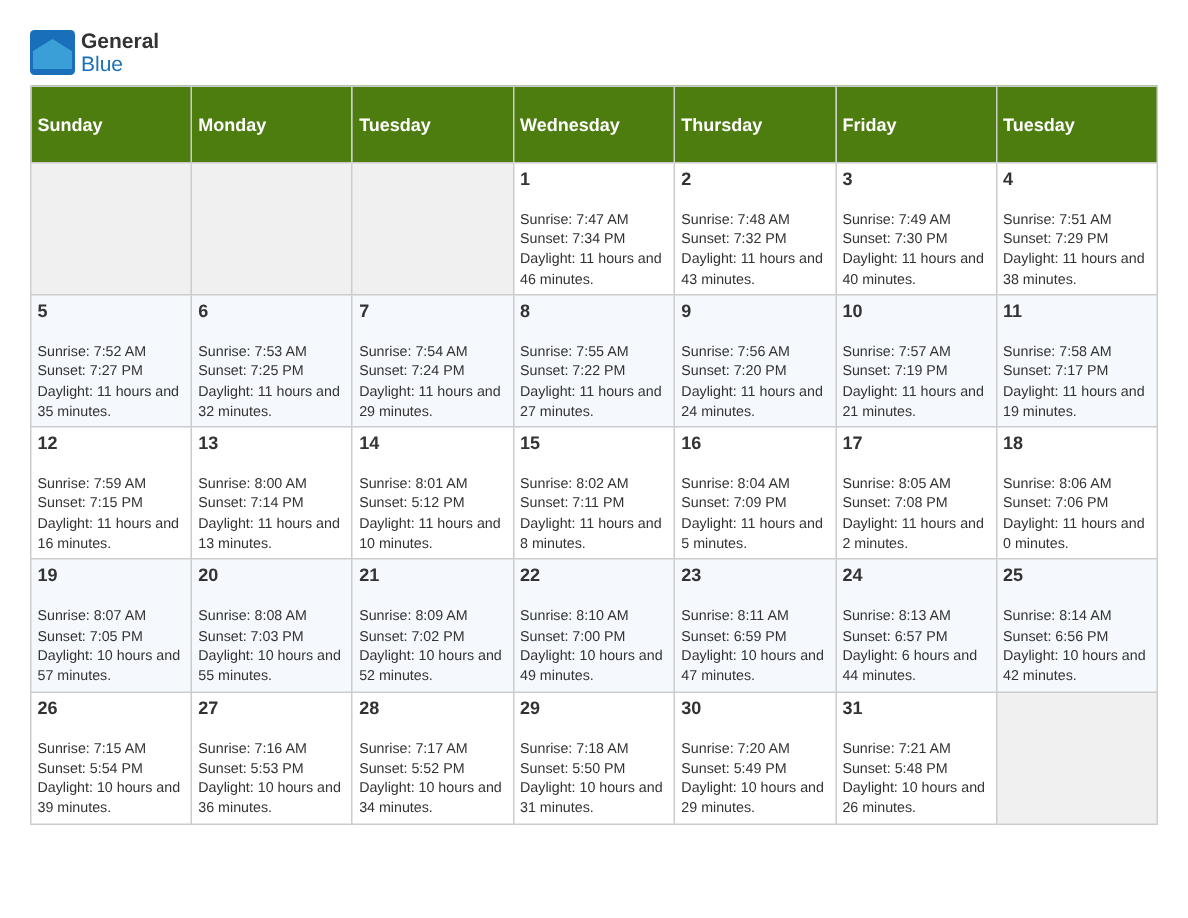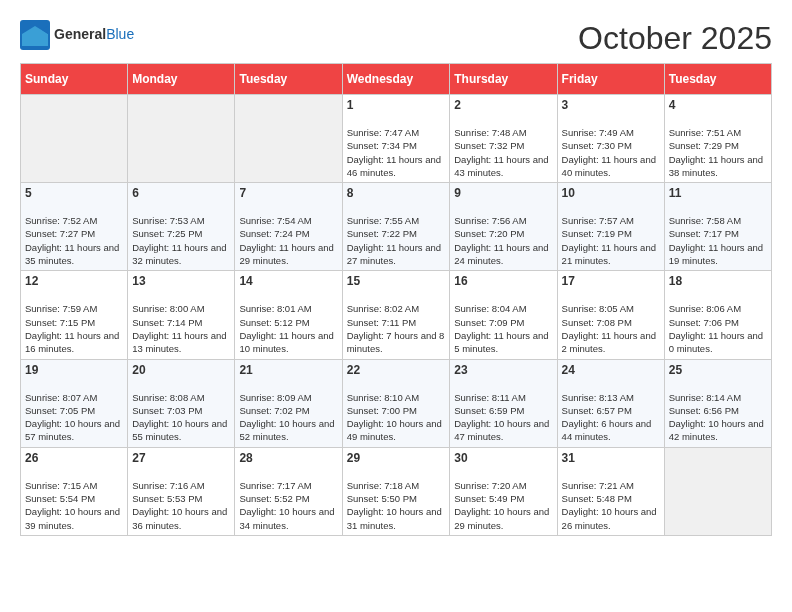--- a/index.html
+++ b/index.html
@@ -16,21 +16,21 @@
       justify-content: space-between;
       margin-bottom: 4px;
     }
     .logo {
       display: flex;
       align-items: center;
       gap: 4px;
     }
     .logo-text {
       display: flex;
-      flex-direction: row;
+      flex-direction: column;
       line-height: 1.1;
     }
     .logo-general {
       font-size: 14px;
       font-weight: bold;
       color: #333;
     }
     .logo-blue {
       font-size: 14px;
       font-weight: normal;
@@ -51,23 +51,23 @@
     .subtitle {
       font-size: 13px;
       color: #333;
     }
     .calendar {
       width: 100%;
       border-collapse: collapse;
       margin-top: 6px;
     }
     .calendar th {
-      background-color: #ef4444;
+      background-color: #4d7c0f;
       color: white;
-      padding: 8px 4px;
+      padding: 18px 4px;
       text-align: left;
       font-size: 12px;
       font-weight: bold;
       border: 1px solid #ccc;
     }
     .calendar td {
       border: 1px solid #ccc;
       vertical-align: top;
       padding: 3px 4px;
       width: 108px;
@@ -106,21 +106,20 @@
       <polygon points="15,6 28,14 28,26 2,26 2,14" fill="#3a9fd6"></polygon>
       <polygon points="22,10 28,6 28,14" fill="#1a6fbb"></polygon>
       <rect x="0" y="0" width="30" height="30" rx="3" fill="none"></rect>
     </svg>
     <div class="logo-text">
       <span class="logo-general">General</span>
       <span class="logo-blue">Blue</span>
     </div>
   </div>
   <div class="title-area">
-    <div class="month-title">October 2025</div>
   </div>
 </div>
 
 <table class="calendar">
   <thead>
     <tr>
     <th>Sunday</th>
         <th>Monday</th>
         <th>Tuesday</th>
         <th>Wednesday</th>
@@ -248,21 +247,21 @@
             <div>Sunrise: 8:01 AM</div>
             <div>Sunset: 5:12 PM</div>
             <div>Daylight: 11 hours and 10 minutes.</div>
           </div>
         </td>
         <td>
           <span class="day-number">15</span>
           <div class="day-info">
             <div>Sunrise: 8:02 AM</div>
             <div>Sunset: 7:11 PM</div>
-            <div>Daylight: 7 hours and 8 minutes.</div>
+            <div>Daylight: 11 hours and 8 minutes.</div>
           </div>
         </td>
         <td>
           <span class="day-number">16</span>
           <div class="day-info">
             <div>Sunrise: 8:04 AM</div>
             <div>Sunset: 7:09 PM</div>
             <div>Daylight: 11 hours and 5 minutes.</div>
           </div>
         </td>

